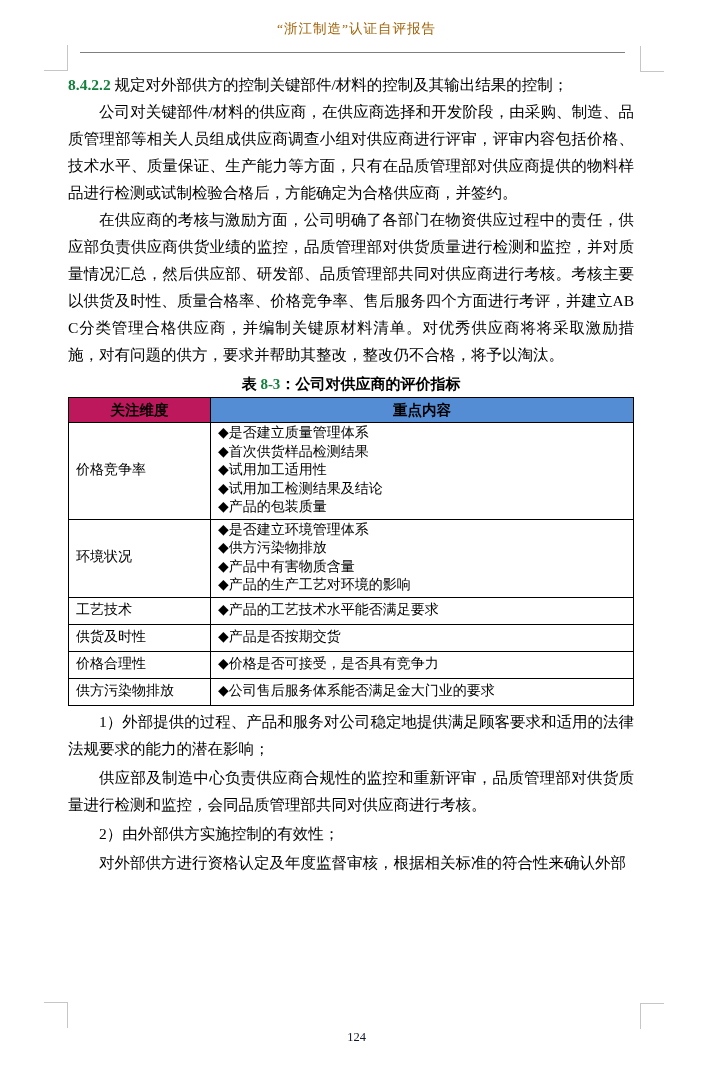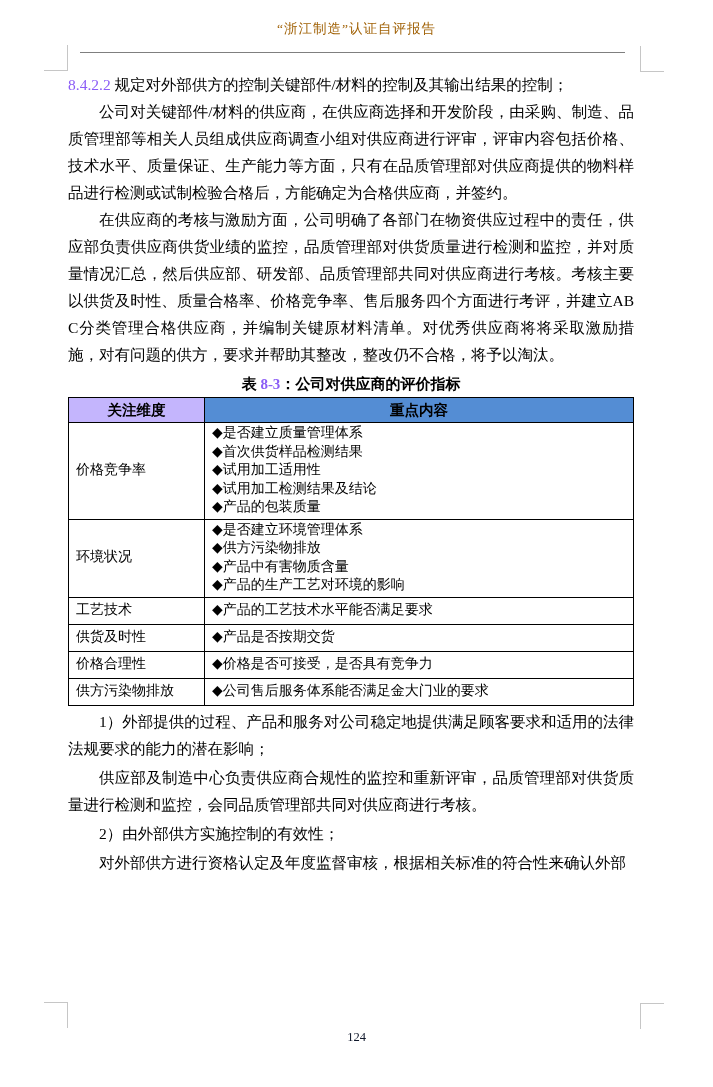--- a/index.html
+++ b/index.html
@@ -17,33 +17,33 @@
   .crop{position:absolute;width:23px;height:25px;}
   .crop-tl{left:44px;top:45px;border-right:1px solid #c6c6c6;border-bottom:1px solid #c6c6c6;}
   .crop-tr{left:640px;top:46px;border-left:1px solid #c6c6c6;border-bottom:1px solid #c6c6c6;}
   .crop-bl{left:44px;top:1002px;border-right:1px solid #c6c6c6;border-top:1px solid #c6c6c6;}
   .crop-br{left:640px;top:1003px;border-left:1px solid #c6c6c6;border-top:1px solid #c6c6c6;}
   
   .content{position:absolute;left:68px;top:71px;width:566px;}
   p.body{margin:0;font-size:15.5px;line-height:27px;text-align:justify;
     text-indent:2em;word-break:break-all;}
   p.heading{text-indent:0;}
-  .num{color:#8b5cf6;}
+  .num{color:#15803d;font-weight:bold;}
   .sec2 p{margin:2px 0 0 0;}
   .sec2 p.heading{margin-top:7px;}
   
   .table-title{margin:3px 0 0 0;text-align:center;font-weight:bold;
     font-size:15px;line-height:26px;}
   table.eval{border-collapse:collapse;width:566px;margin-top:0;
     font-size:14px;}
   table.eval th,table.eval td{border:1.5px solid #000;}
   table.eval th{background:#548dd4;font-weight:bold;font-size:14.5px;
     text-align:center;padding:2px 4px;height:20px;}
   table.eval td{vertical-align:middle;line-height:18.5px;
-    padding:1px 6px 2px 7px;height:23px;}
+    padding:1px 12px 2px 7px;height:23px;}
   table.eval td.dim{width:122px;}
   table.eval td.items div{white-space:nowrap;}
   
   .page-footer{position:absolute;top:1030px;left:0;width:713px;text-align:center;
     font-size:12.5px;color:#0f172a;}
 </style>
 </head>
 <body>
 
 <div class="page-header">“浙江制造”认证自评报告</div>
@@ -60,21 +60,21 @@
 
   <p class="body">公司对关键部件/材料的供应商，在供应商选择和开发阶段，由采购、制造、品质管理部等相关人员组成供应商调查小组对供应商进行评审，评审内容包括价格、技术水平、质量保证、生产能力等方面，只有在品质管理部对供应商提供的物料样品进行检测或试制检验合格后，方能确定为合格供应商，并签约。</p>
 
   <p class="body">在供应商的考核与激励方面，公司明确了各部门在物资供应过程中的责任，供应部负责供应商供货业绩的监控，品质管理部对供货质量进行检测和监控，并对质量情况汇总，然后供应部、研发部、品质管理部共同对供应商进行考核。考核主要以供货及时性、质量合格率、价格竞争率、售后服务四个方面进行考评，并建立ABC分类管理合格供应商，并编制关键原材料清单。对优秀供应商将将采取激励措施，对有问题的供方，要求并帮助其整改，整改仍不合格，将予以淘汰。</p>
 
   <p class="table-title"><span>表 </span><span class="num">8-3</span><span>：公司对供应商的评价指标</span></p>
 
   <table class="eval">
     <thead>
       <tr>
-        <th style="width: 122px; background: #c4b5fd;">关注维度</th>
+        <th style="width: 122px; background: #be185d;">关注维度</th>
         <th style="background: rgb(84, 141, 212);">重点内容</th>
       </tr>
     </thead>
     <tbody>
         <tr>
           <td class="dim">价格竞争率</td>
           <td class="items">
             <div>◆是否建立质量管理体系</div>
             <div>◆首次供货样品检测结果</div>
             <div>◆试用加工适用性</div>

